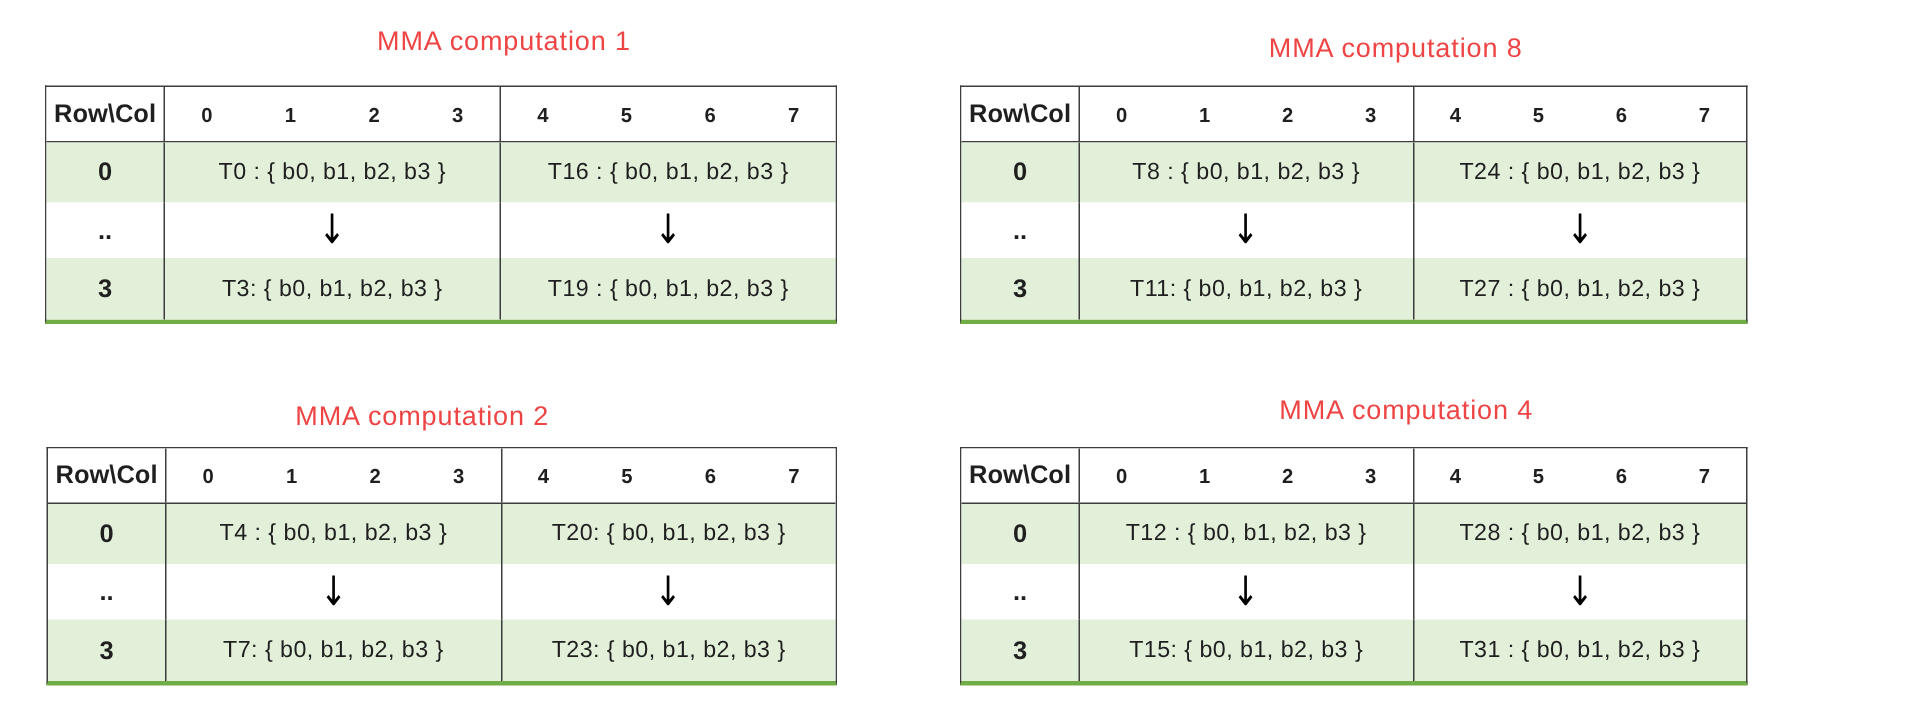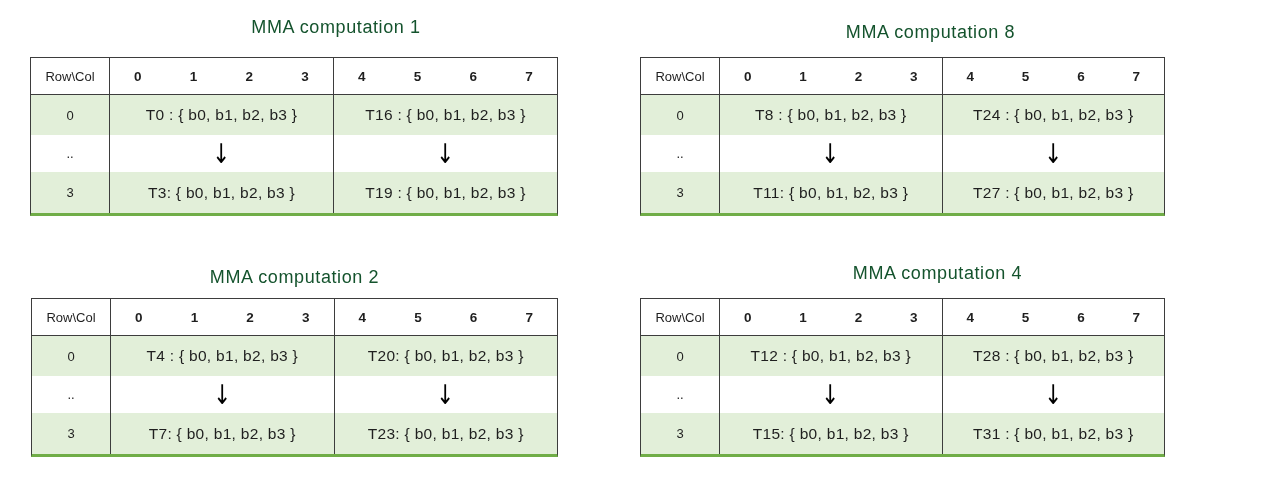--- a/index.html
+++ b/index.html
@@ -3,26 +3,26 @@
 <meta charset="utf-8">
 <style>
   html, body { margin: 0; padding: 0; }
   body {
     width: 1280px; height: 480px; position: relative; overflow: hidden;
     background: #ffffff; color: #1f1f1f;
     font-family: "Liberation Sans", sans-serif;
   }
   .panel-title {
     position: absolute; text-align: center;
-    font-size: 18px; letter-spacing: 0.6px; color: #14532d;
+    font-size: 18px; letter-spacing: 0.6px; color: #ef4444;
     white-space: nowrap;
   }
   #title-1 { top: 17px;  left: 72px;  width: 528px; }
   #title-3 { top: 22px;  left: 668px; width: 525px; }
-  #title-2 { top: 267px; left: 31px;  width: 527px; }
+  #title-2 { top: 267px; left: 18px;  width: 527px; }
   #title-4 { top: 263px; left: 675px; width: 525px; }
 
   .mma-table {
     position: absolute; box-sizing: border-box; background: #ffffff;
     border: 1.5px solid #3d3d3d;
     border-bottom: 3px solid #70ad47;
   }
   #table-1 { top: 57px;  left: 30px;  width: 528px; }
   #table-3 { top: 57px;  left: 640px; width: 525px; }
   #table-2 { top: 298px; left: 31px;  width: 527px; }
@@ -31,21 +31,21 @@
   .trow { display: flex; align-items: stretch; box-sizing: border-box; }
   .thead { height: 37px; border-bottom: 1.5px solid #3d3d3d; background: #ffffff; }
   .row-data  { height: 40px; background: #e2efd9; }
   .row-arrow { height: 37px; background: #ffffff; }
   .row-last  { height: 41px; }
 
   .rlabel {
     flex: 0 0 79px; box-sizing: border-box;
     border-right: 1.5px solid #3d3d3d;
     display: flex; align-items: center; justify-content: center;
-    font-weight: normal; font-size: 13px;
+    font-weight: bold; font-size: 17px;
   }
   .cell {
     flex: 1 1 0; box-sizing: border-box; min-width: 0;
     display: flex; align-items: center; justify-content: center;
     font-size: 15.5px; letter-spacing: 0.3px; white-space: nowrap;
   }
   .cell.mid { border-right: 1.5px solid #3d3d3d; }
   .colgroup {
     flex: 1 1 0; box-sizing: border-box; min-width: 0;
     display: grid; grid-template-columns: repeat(4, 1fr); align-items: center;

